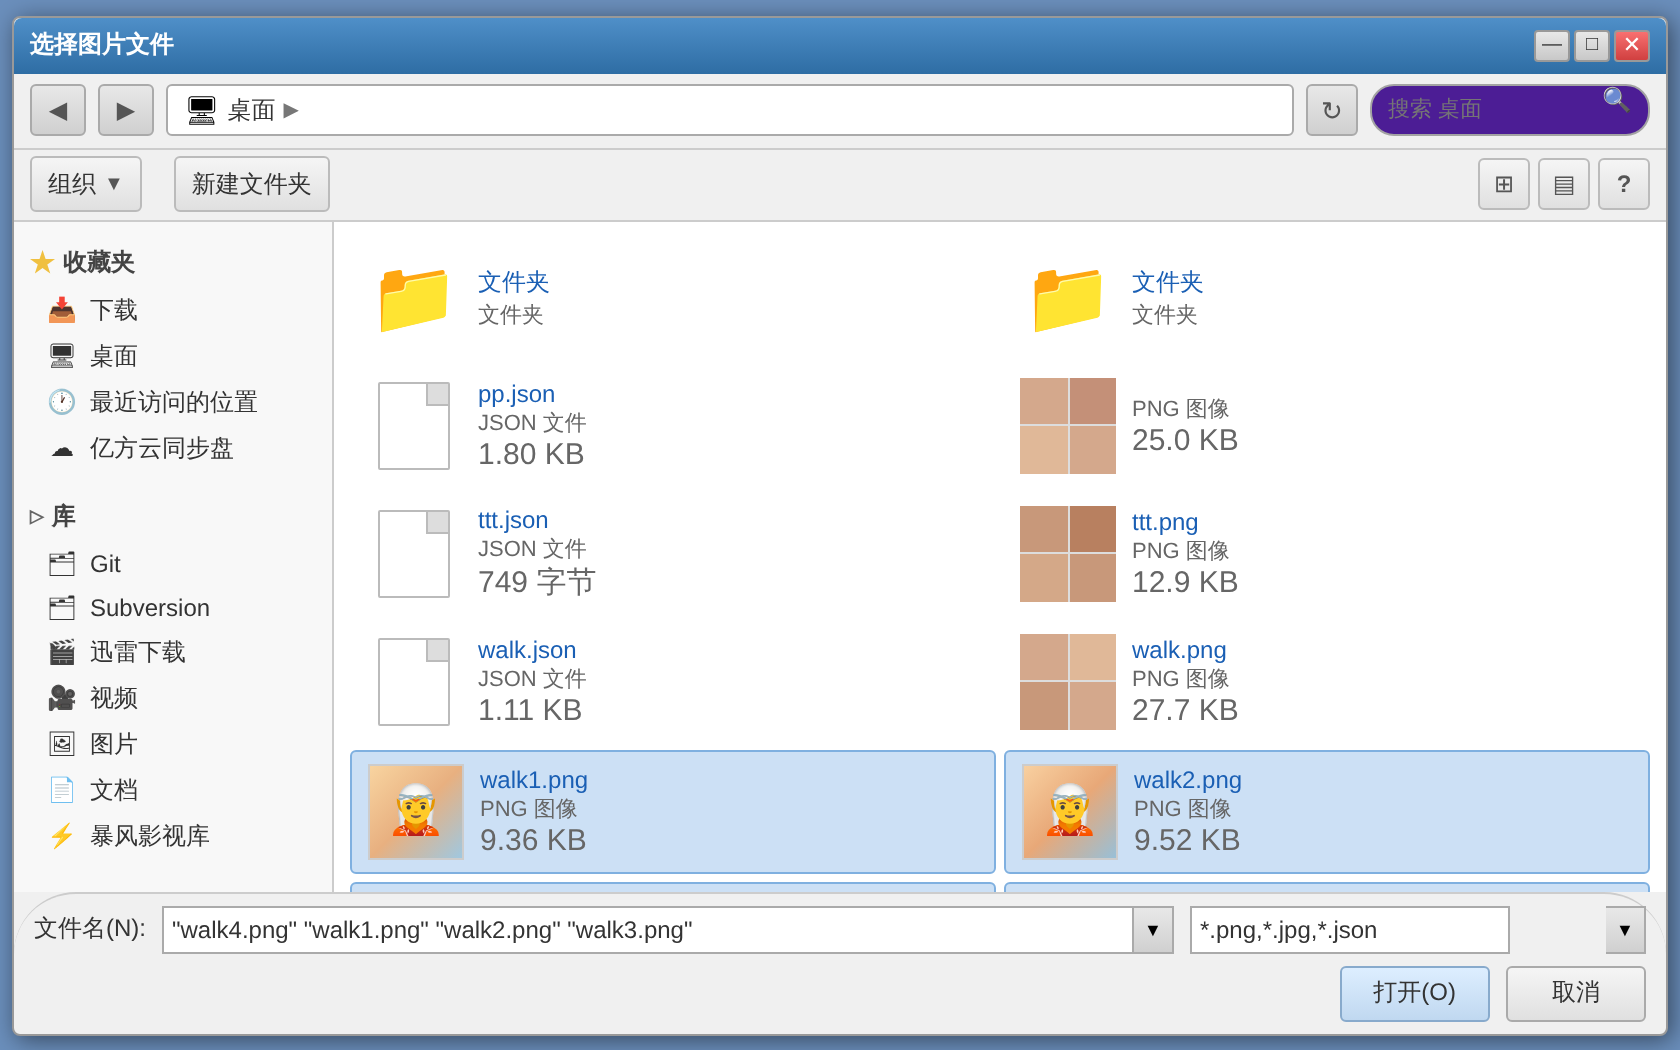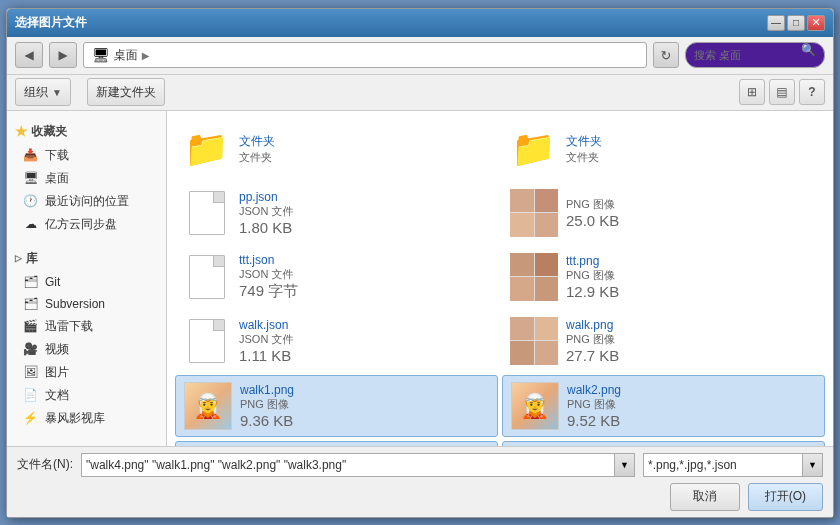--- a/index.html
+++ b/index.html
@@ -321,20 +321,21 @@
     }
 
     
     .bottom-bar {
       background: #f0f0f0;
       border-top: 1px solid #ccc;
       padding: 6px 10px;
       display: flex;
       flex-direction: column;
       gap: 6px;
+      border-radius: 31px;
     }
     .filename-row {
       display: flex;
       align-items: center;
       gap: 8px;
     }
     .filename-label {
       font-size: 12px;
       color: #333;
       white-space: nowrap;
@@ -360,20 +361,21 @@
       border-left: none;
       display: flex;
       align-items: center;
       justify-content: center;
       cursor: pointer;
       font-size: 9px;
     }
     .filetype-select-wrapper {
       display: flex;
       align-items: center;
+      gap: 48px;
     }
     .filetype-input {
       width: 160px;
       height: 24px;
       border: 1px solid #aaa;
       padding: 0 4px;
       font-size: 12px;
       color: #333;
       background: white;
     }
@@ -685,18 +687,18 @@
       <div class="filename-input-wrapper">
         <input class="filename-input" value="&quot;walk4.png&quot; &quot;walk1.png&quot; &quot;walk2.png&quot; &quot;walk3.png&quot;" style="">
         <div class="filename-dropdown">▼</div>
       </div>
       <div class="filetype-select-wrapper">
         <input class="filetype-input" value="*.png,*.jpg,*.json" style="">
         <div class="filetype-dropdown">▼</div>
       </div>
     </div>
     <div class="action-buttons">
+      <button class="action-btn primary">打开(O)</button>
       <button class="action-btn">取消</button>
-      <button class="action-btn primary">打开(O)</button>
     </div>
   </div>
 
 </div>
 
 </body></html>

